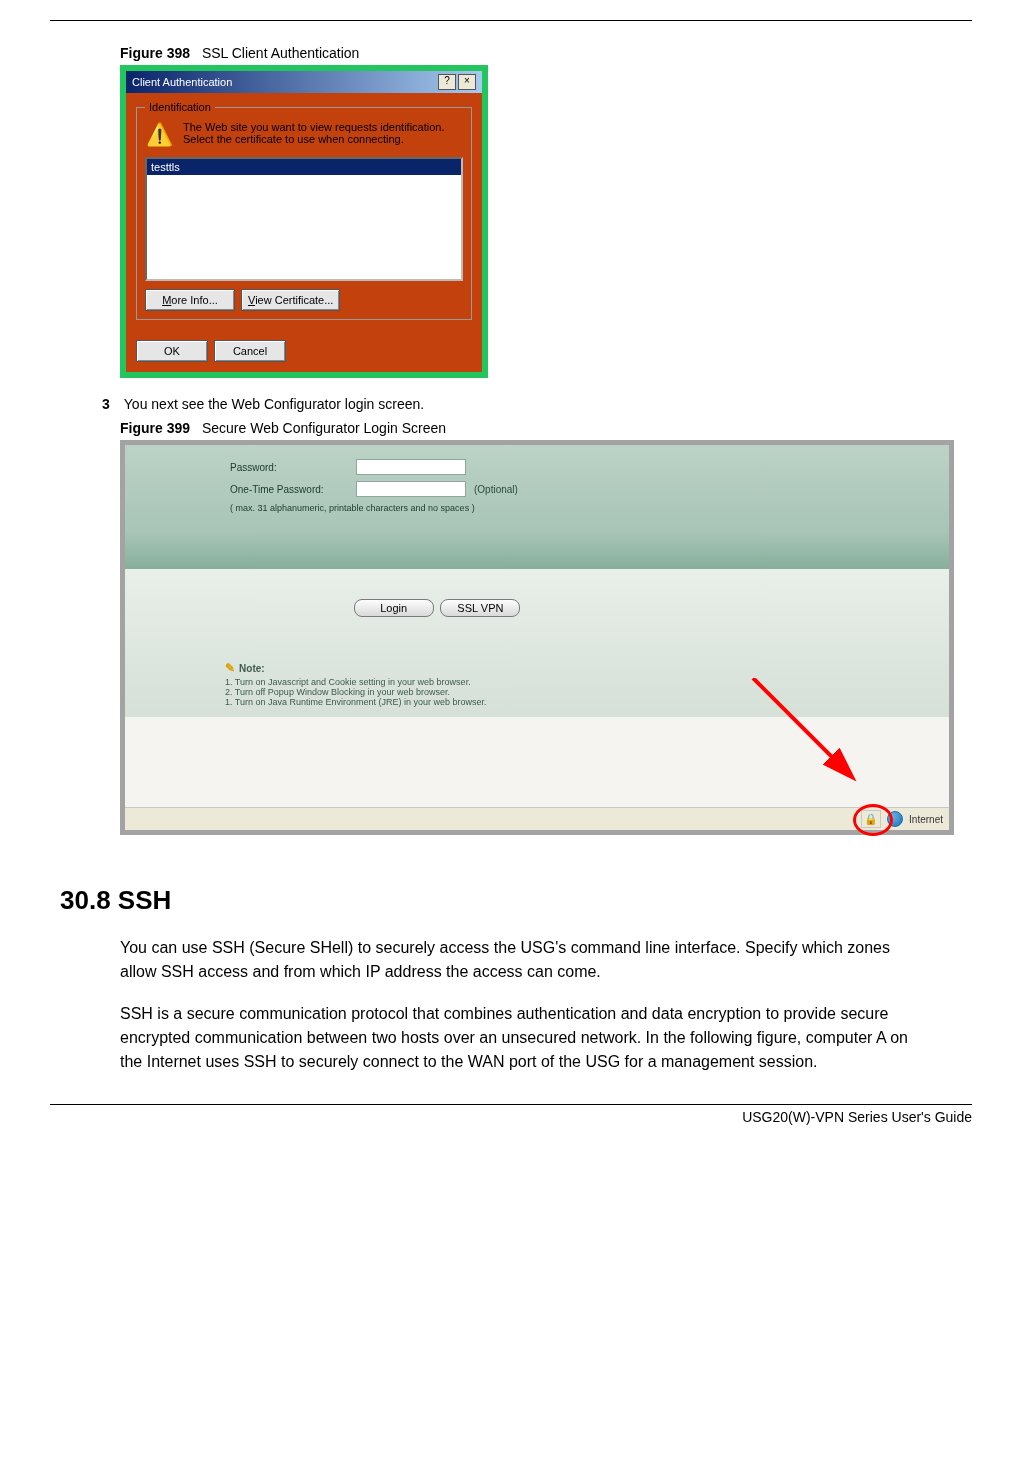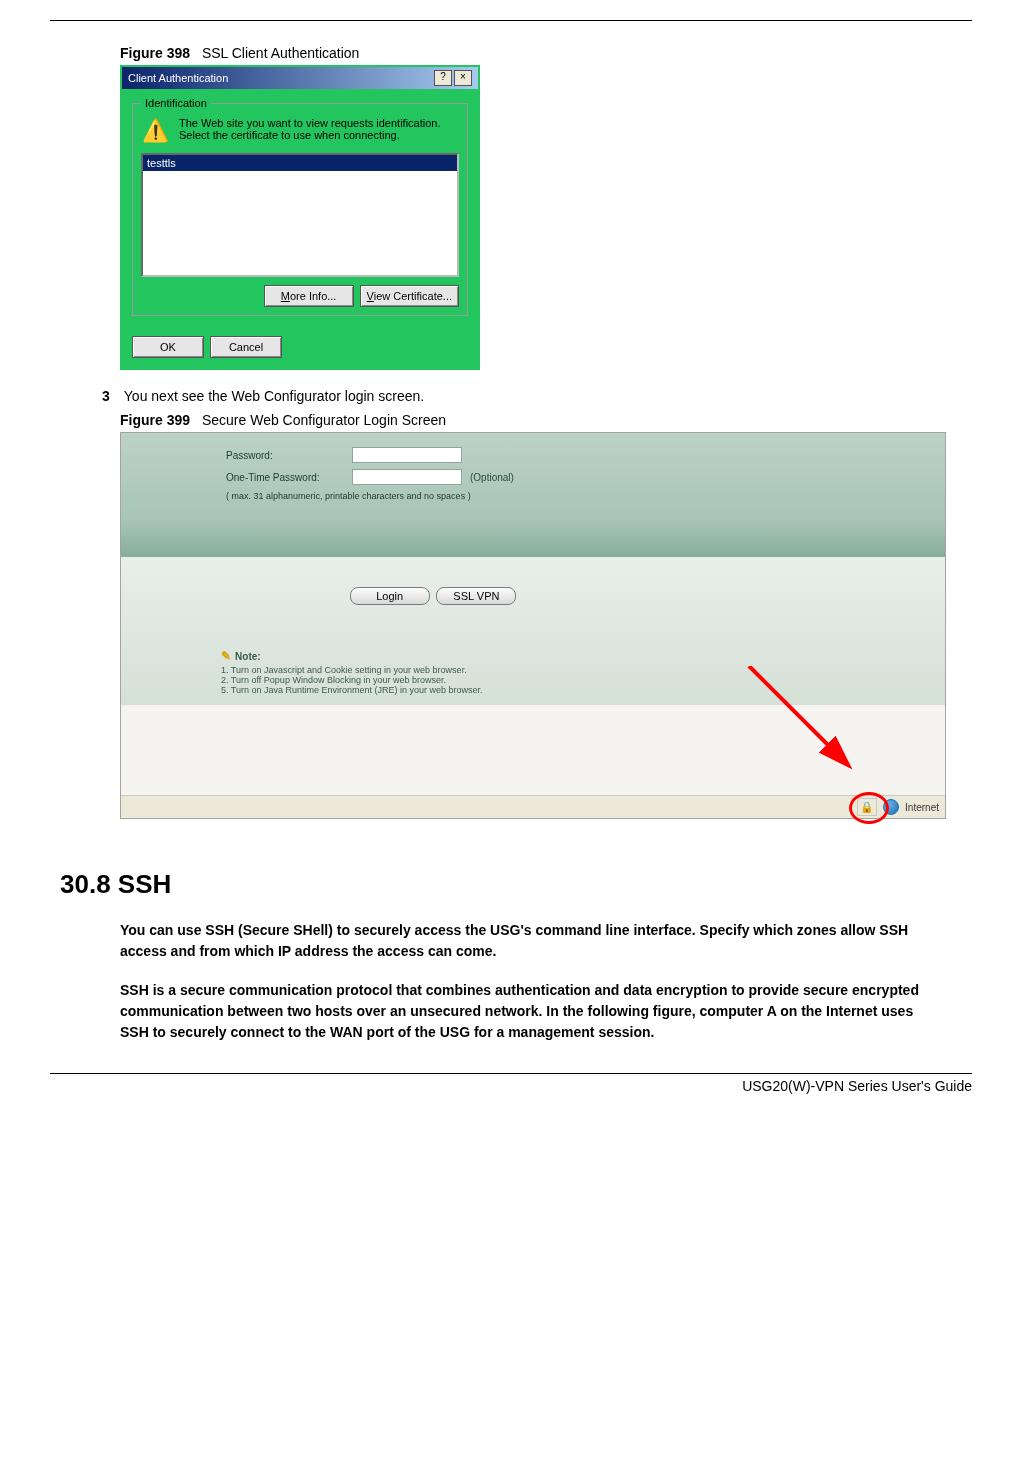--- a/index.html
+++ b/index.html
@@ -40,22 +40,22 @@
     font-size: 14px;
     margin-bottom: 4px;
   }
   .figure-caption .fig-title {
     font-weight: normal;
     margin-left: 8px;
   }
   
   .dialog {
     width: 356px;
-    border: 2px solid #22c55e;
-    background: #22c55e;
+    border: 6px solid #22c55e;
+    background: #c2410c;
     font-family: Tahoma, sans-serif;
     font-size: 11px;
     color: #000;
   }
   .dlg-title {
     background: linear-gradient(to right, #0a246a, #a6caf0);
     color: #fff;
     padding: 2px 6px;
     display: flex;
     align-items: center;
@@ -103,21 +103,20 @@
   }
   .cert-list .sel {
     background: #0a246a;
     color: #fff;
     padding: 2px 4px;
     font-size: 11px;
   }
   .btn-row {
     display: flex;
     gap: 6px;
-    justify-content: flex-end;
     margin-top: 8px;
   }
   .winbtn {
     min-width: 90px;
     height: 22px;
     border: 1px solid #555;
     background: #e6e6e6;
     font-size: 11px;
     box-shadow: inset 1px 1px 0 #fff, inset -1px -1px 0 #888;
   }
@@ -130,21 +129,21 @@
   
   .step-line {
     margin: 18px 0 8px -18px;
     display: flex;
     gap: 14px;
   }
   .step-line .num { font-weight: bold; }
   
   .login-wrap {
     width: 824px;
-    border: 1px solid #a3a3a3;
+    border: 5px solid #a3a3a3;
     font-family: Tahoma, Arial, sans-serif;
     font-size: 10px;
     background: #be185d;
     position: relative;
   }
   .login-top {
     height: 110px;
     background: linear-gradient(to bottom, #bcd2c6 0%, #a8c5b7 70%, #87ae9b 100%);
     padding: 14px 0 0 105px;
   }
@@ -242,25 +241,24 @@
     pointer-events:none;
   }
   .red-arrow svg { width:120px; height:110px; }
   
   .section-head {
     font-size: 26px;
     font-weight: bold;
     margin: 50px 0 20px -60px;
   }
   .para {
-    font-size: 14px;
+    font-size: 16px;
     line-height: 1.5;
     margin-bottom: 18px;
     max-width: 810px;
-    font-weight: bold;
   }
   .footer {
     text-align:right;
     font-size:14px;
   }
   .footer .pg {
     font-size:18px;
     font-weight:bold;
     margin-top:2px;
   }
@@ -340,21 +338,21 @@
           <button class="lbtn">Login</button>
           <button class="lbtn">SSL VPN</button>
         </div>
         <div class="note-block">
           <div class="nh">
               <span class="ico">✎</span>
               <span>Note:</span>
             </div>
           <div>1. Turn on Javascript and Cookie setting in your web browser.</div>
           <div>2. Turn off Popup Window Blocking in your web browser.</div>
-          <div>5. Turn on Java Runtime Environment (JRE) in your web browser.</div>
+          <div>1. Turn on Java Runtime Environment (JRE) in your web browser.</div>
         </div>
       </div>
       <div class="login-lower"></div>
       <div class="statusbar">
         <span class="lock-cell">
           <span class="padlock">🔒</span>
         </span>
         <span class="globe"></span>
         <span>Internet</span>
       </div>

